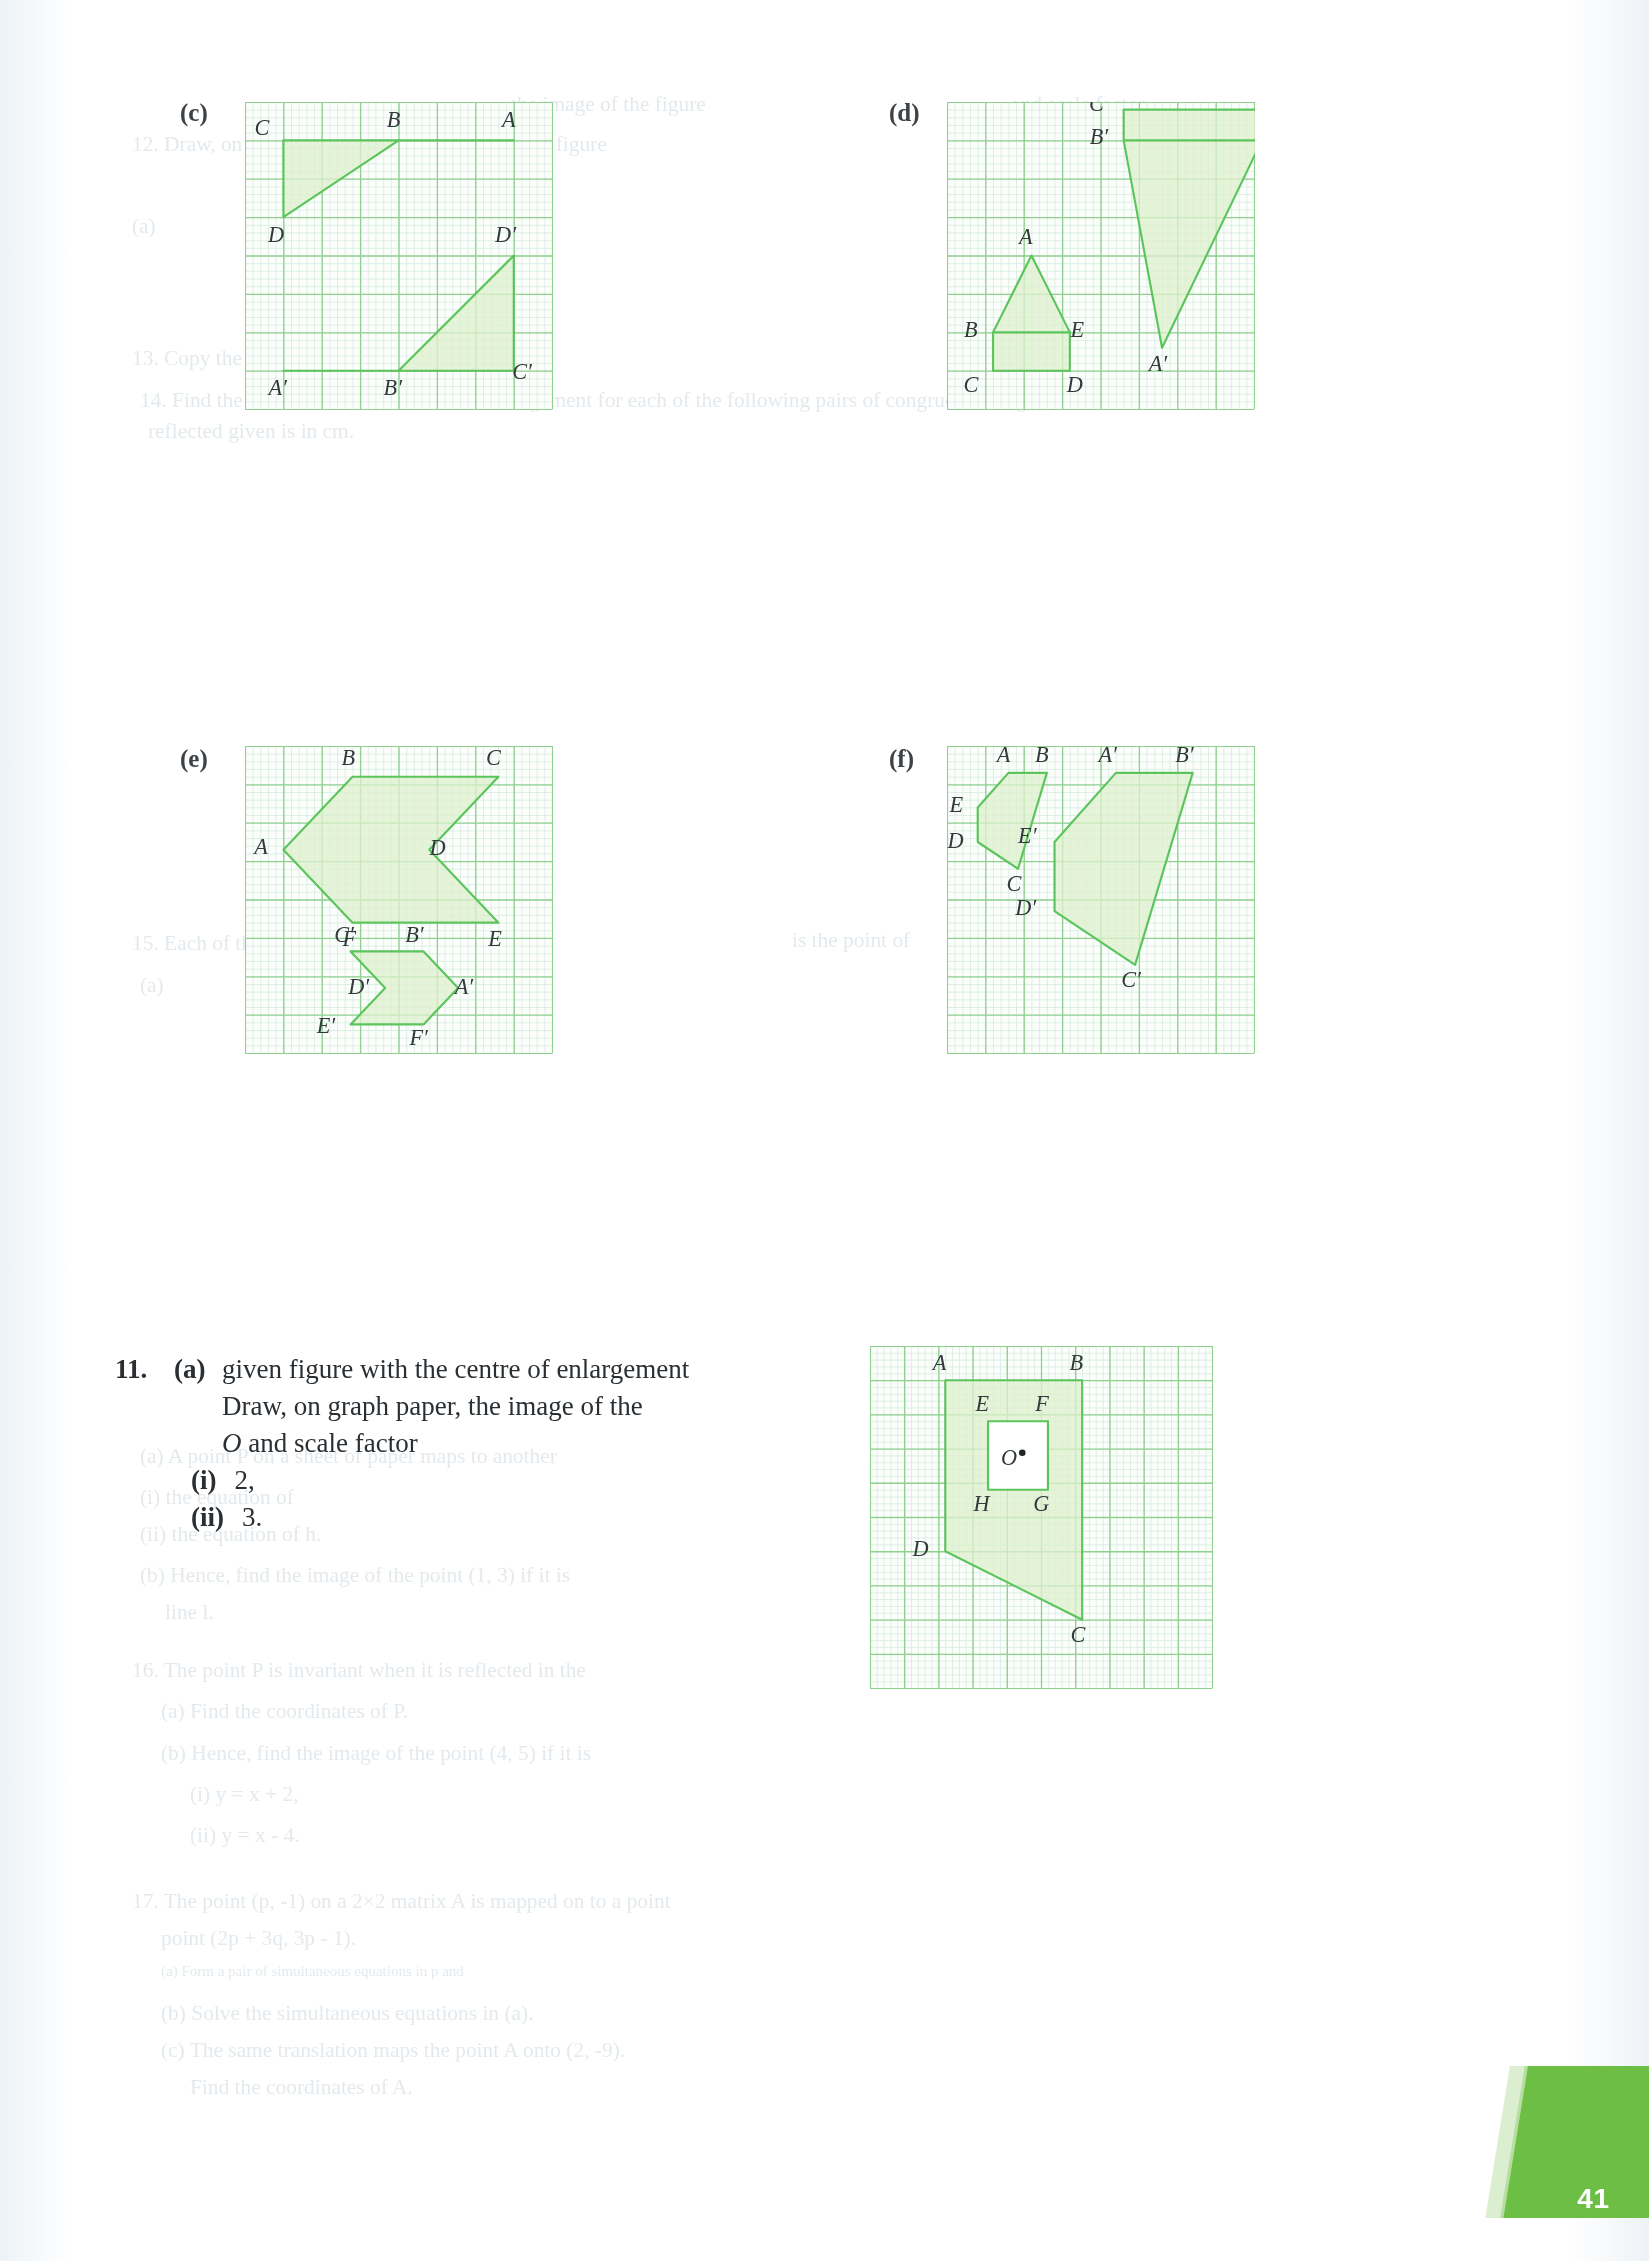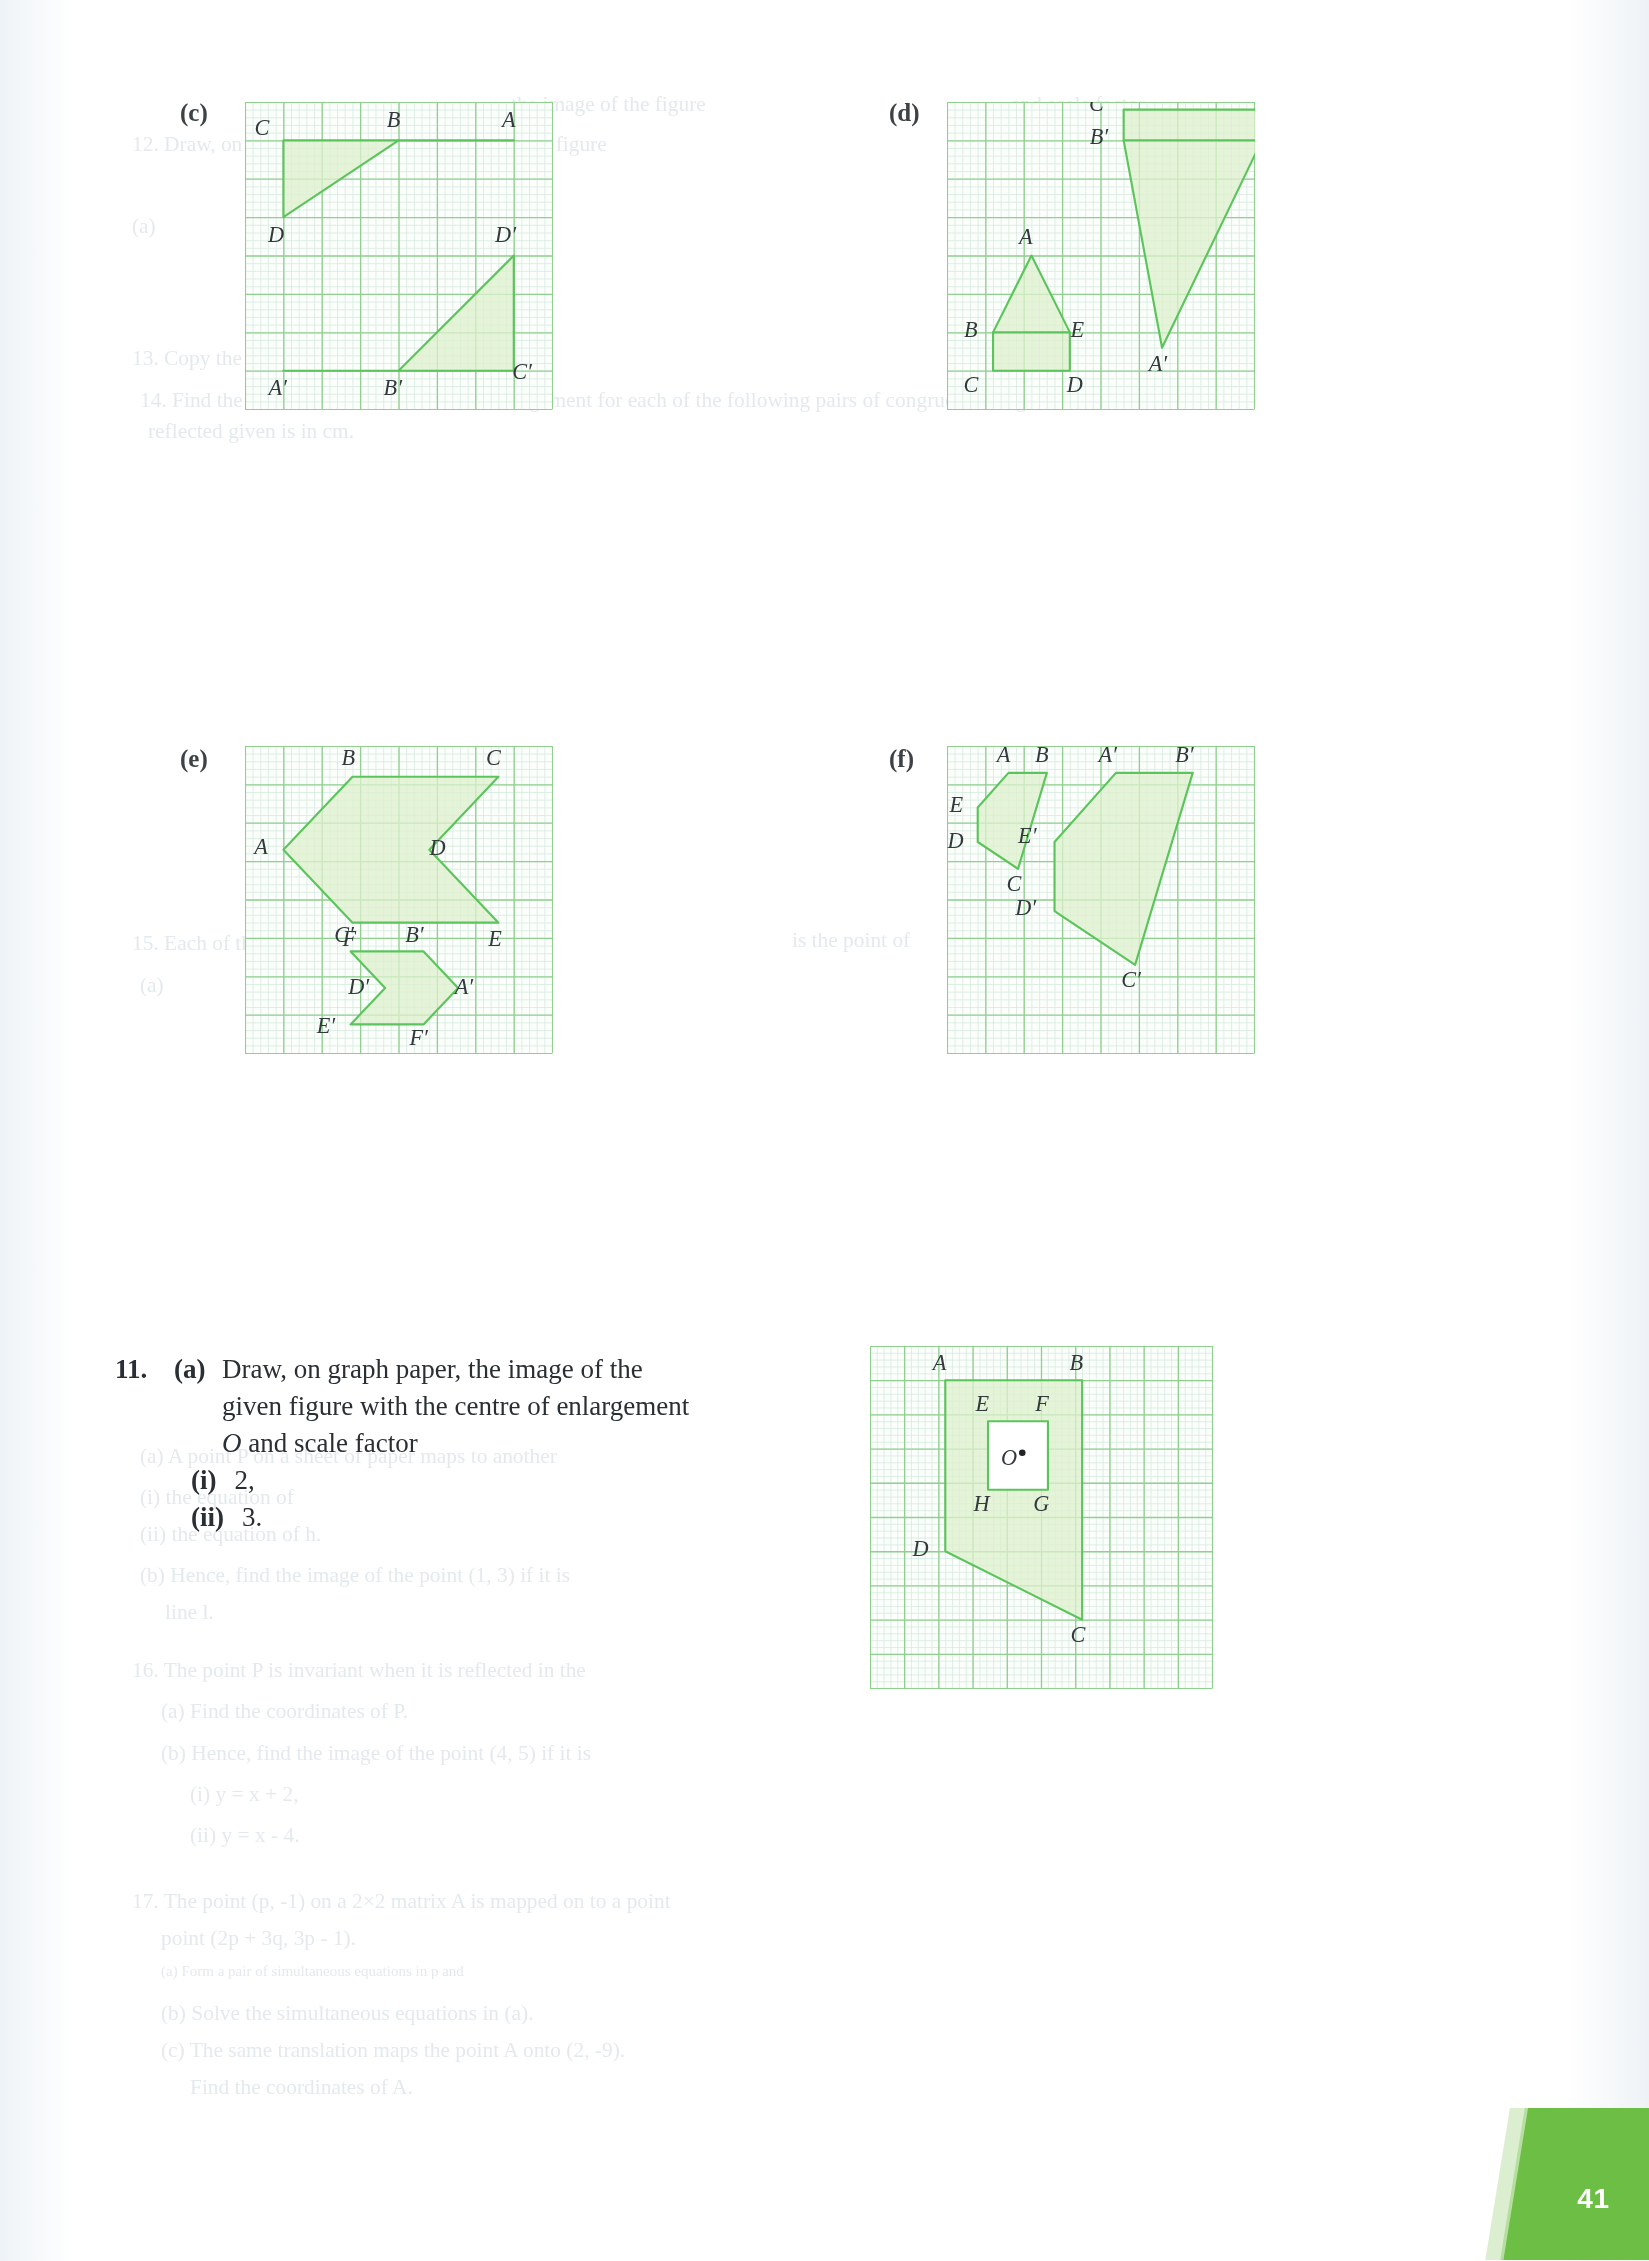--- a/index.html
+++ b/index.html
@@ -58,21 +58,21 @@
     white-space: nowrap;
     font-family: Liberation Serif, serif;
   }
   #q11 .romanline b { font-weight: bold; }
   #q11 .romanline .val { margin-left: 18px; }
 
   
   #page-tab {
     position: absolute;
     right: 0; bottom: 0;
-    width: 173px; height: 153px;
+    width: 173px; height: 195px;
     overflow: hidden;
   }
   #page-tab .tab-shape {
     position: absolute; inset: 0;
   }
   #page-tab .pnum {
     position: absolute;
     right: 40px; bottom: 46px;
     color: #ffffff;
     font-family: "Liberation Sans", sans-serif;
@@ -763,22 +763,22 @@
         <text x="61.30000000000001" y="255" fill="#32383c" font-family="&quot;Liberation Serif&quot;, serif" font-size="27" font-style="italic" text-anchor="middle">D</text>
         <text x="252.3" y="359" fill="#32383c" font-family="&quot;Liberation Serif&quot;, serif" font-size="27" font-style="italic" text-anchor="middle">C</text>
       </svg>
     </div>
   </div>
 
 <div id="q11">
   <span class="qnum">11.</span>
   <span class="qa">(a)</span>
   <div class="qbody">
+    <div>given figure with the centre of enlargement</div>
     <div>Draw, on graph paper, the image of the</div>
-    <div>given figure with the centre of enlargement</div>
     <div><span class="ital">O</span><span> and scale factor</span></div>
   </div>
   <div class="romanline"><b>(i)</b><span class="val">2,</span></div>
   <div class="romanline"><b>(ii)</b><span class="val">3.</span></div>
 </div>
 
 <div id="page-tab">
   <svg class="tab-shape" viewBox="0 0 210 185">
     <polygon id="tab-poly" points="58,0 210,0 210,185 28,185" fill="#6cbe45"></polygon>
     <polygon id="tab-poly-shadow" points="40,0 62,0 32,185 10,185" fill="#cfe8bf" opacity="0.75"></polygon>

